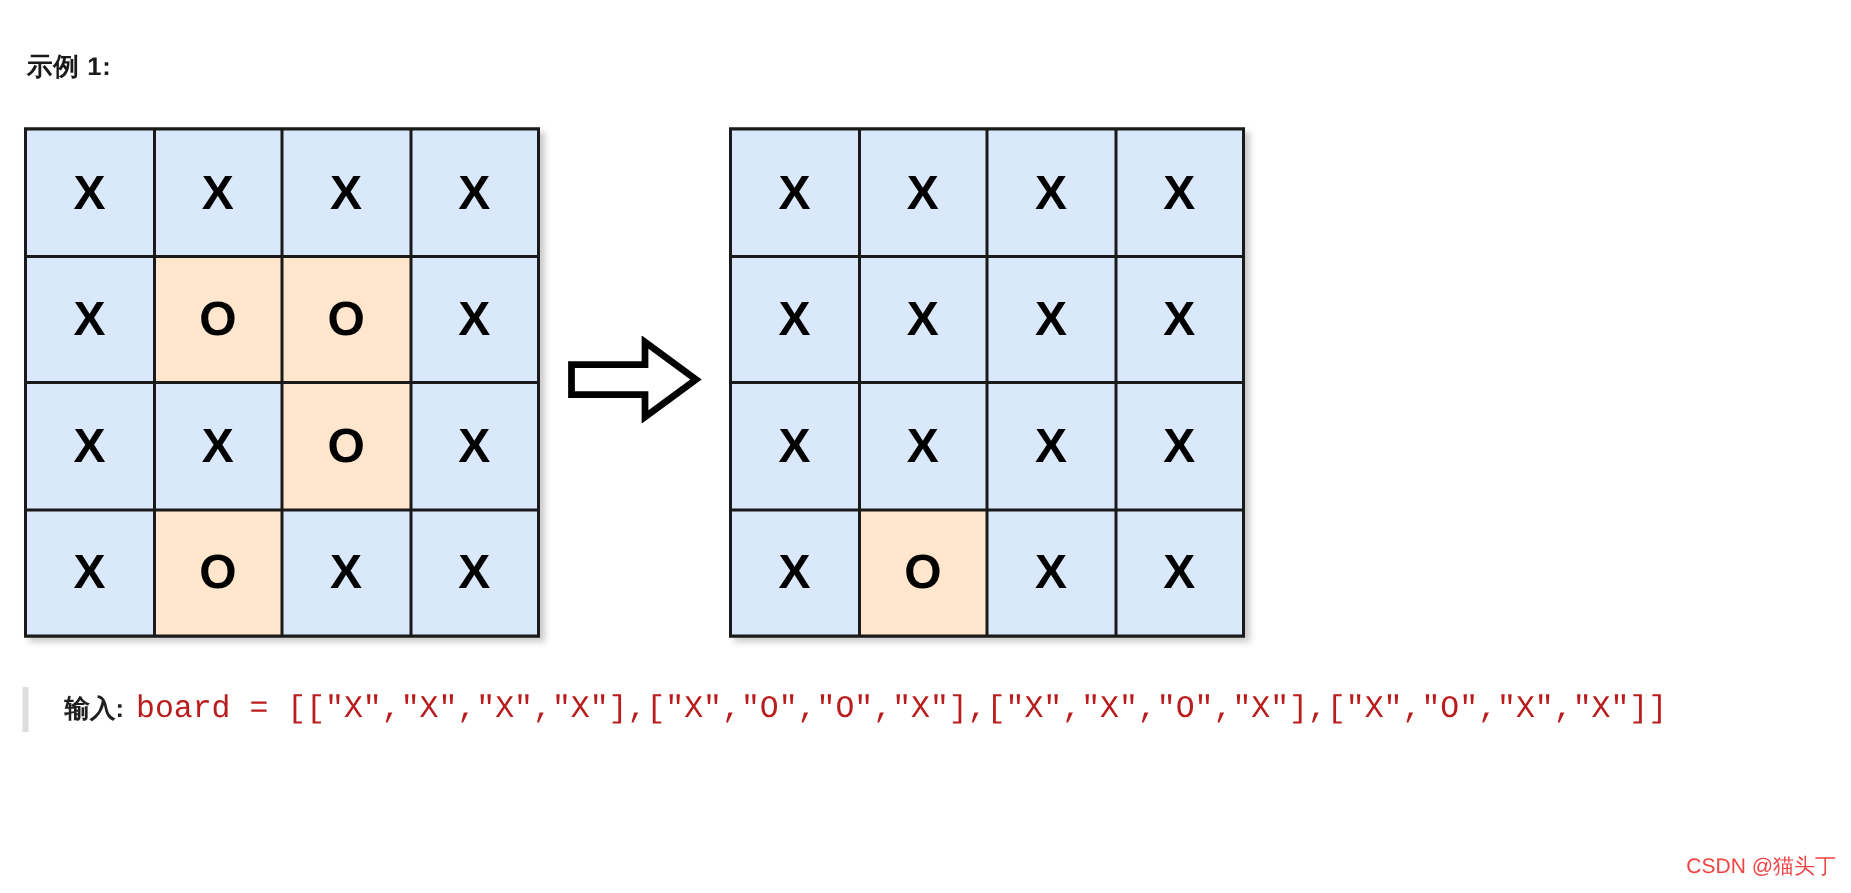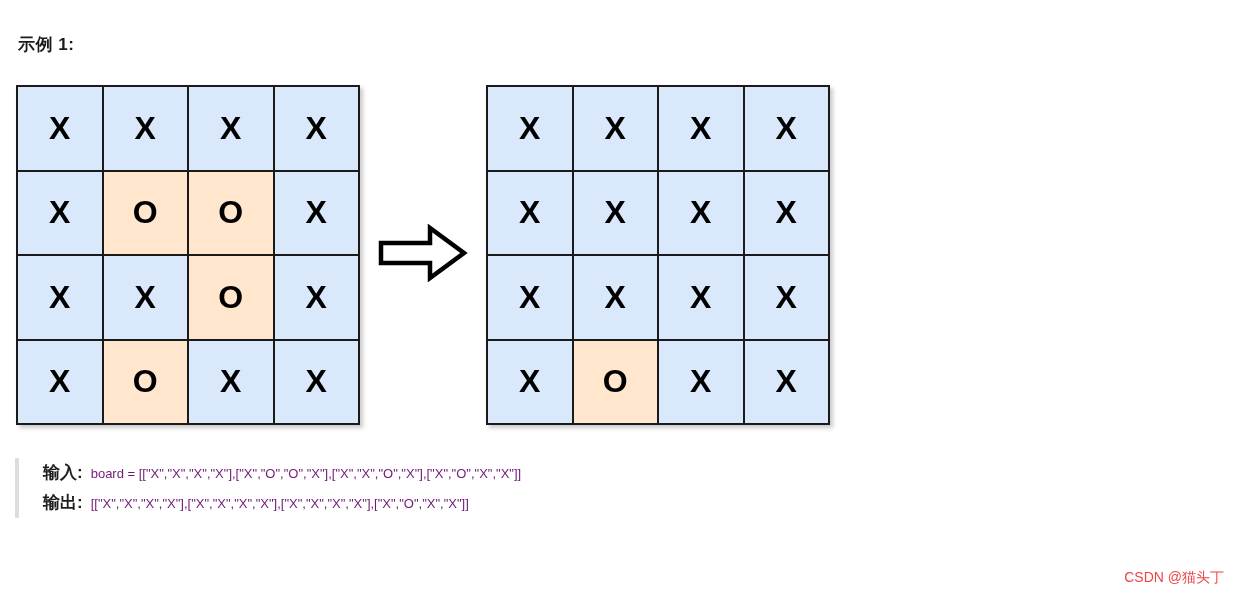--- a/index.html
+++ b/index.html
@@ -70,23 +70,23 @@
     white-space: nowrap;
   }
   .io-label {
     font-size: 17px;
     font-weight: 700;
     color: #1f1f1f;
     margin-right: 8px;
     text-align: right;
   }
   .io-code {
-    font-family: Liberation Sans, sans-serif;
-    font-size: 13px;
-    color: #701a75;
+    font-family: Liberation Mono, monospace;
+    font-size: 21px;
+    color: #b91c1c;
   }
   .explain {
     margin-top: 2px;
     font-size: 17px;
     line-height: 30px;
     color: #4d4d4d;
   }
   .inline-code {
     display: inline-block;
     background: #f4f4f4;
@@ -155,20 +155,17 @@
       <div class="cell cell-x">X</div>
       <div class="cell cell-o">O</div>
       <div class="cell cell-x">X</div>
       <div class="cell cell-x">X</div>
     </div>
 
   <div class="example-block">
     <div class="io-line">
       <span class="io-label">输入:</span><span class="io-code">board = [["X","X","X","X"],["X","O","O","X"],["X","X","O","X"],["X","O","X","X"]]</span>
     </div>
-    <div class="io-line">
-      <span class="io-label">输出:</span><span class="io-code">[["X","X","X","X"],["X","X","X","X"],["X","X","X","X"],["X","O","X","X"]]</span>
-    </div>
   </div>
 
   <div class="watermark">CSDN @猫头丁</div>
 
 </div>
 
 </body></html>

